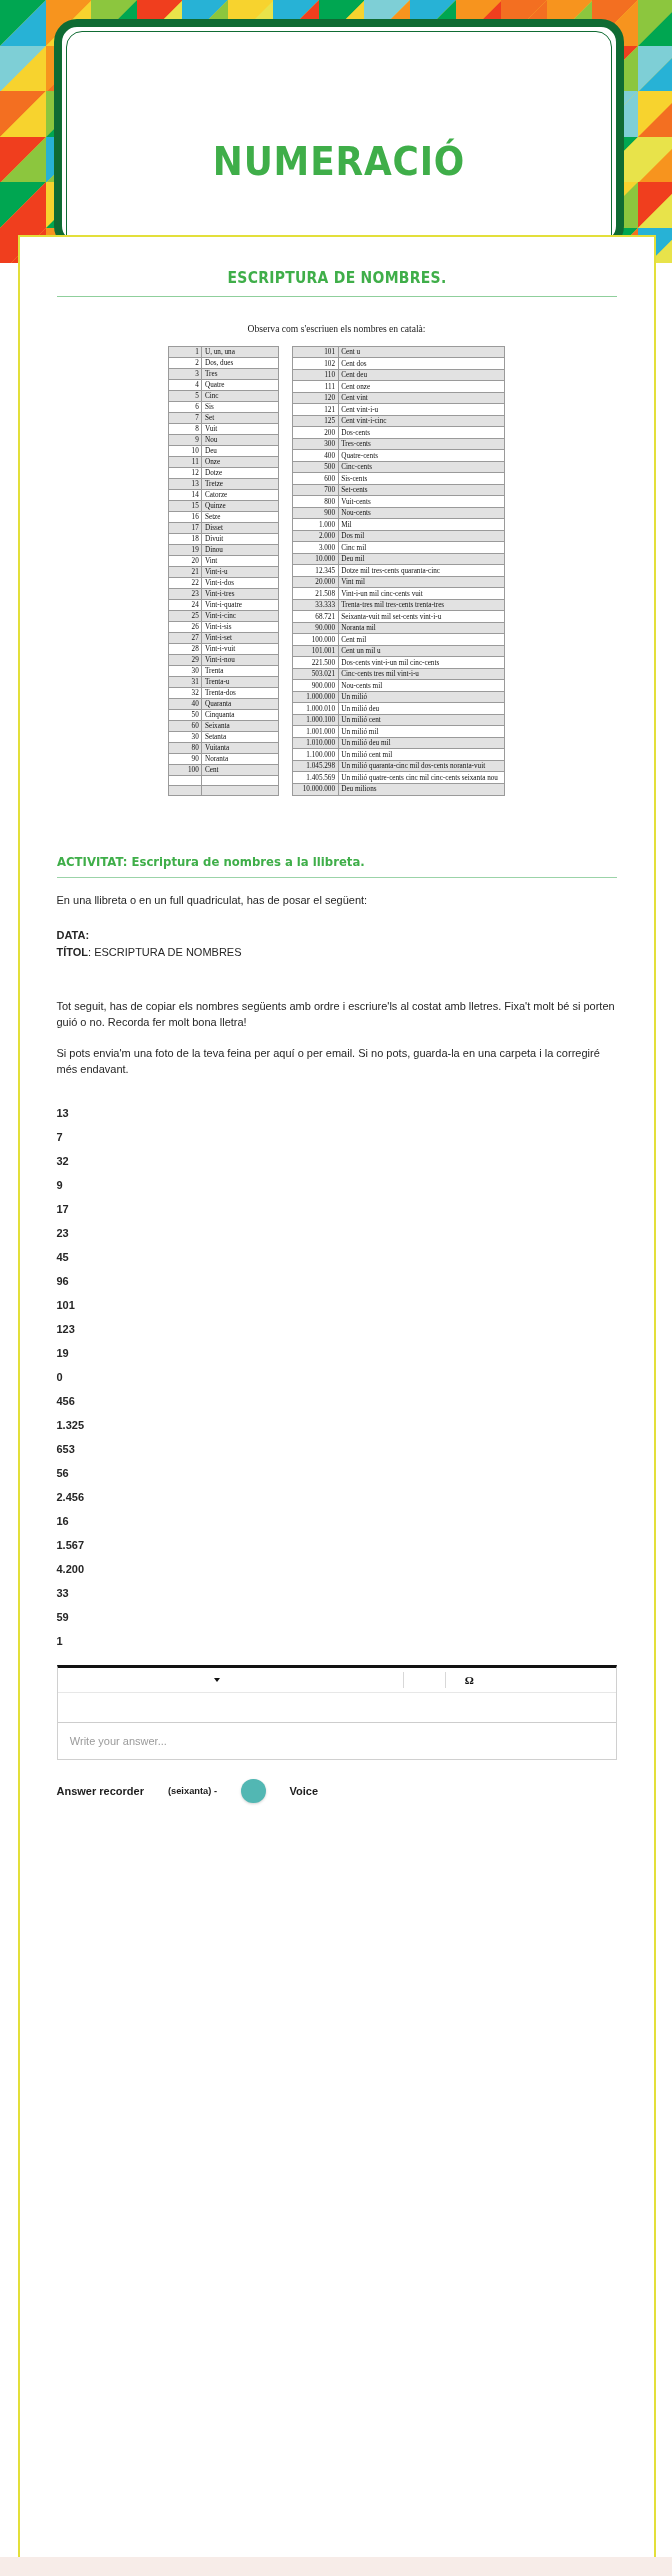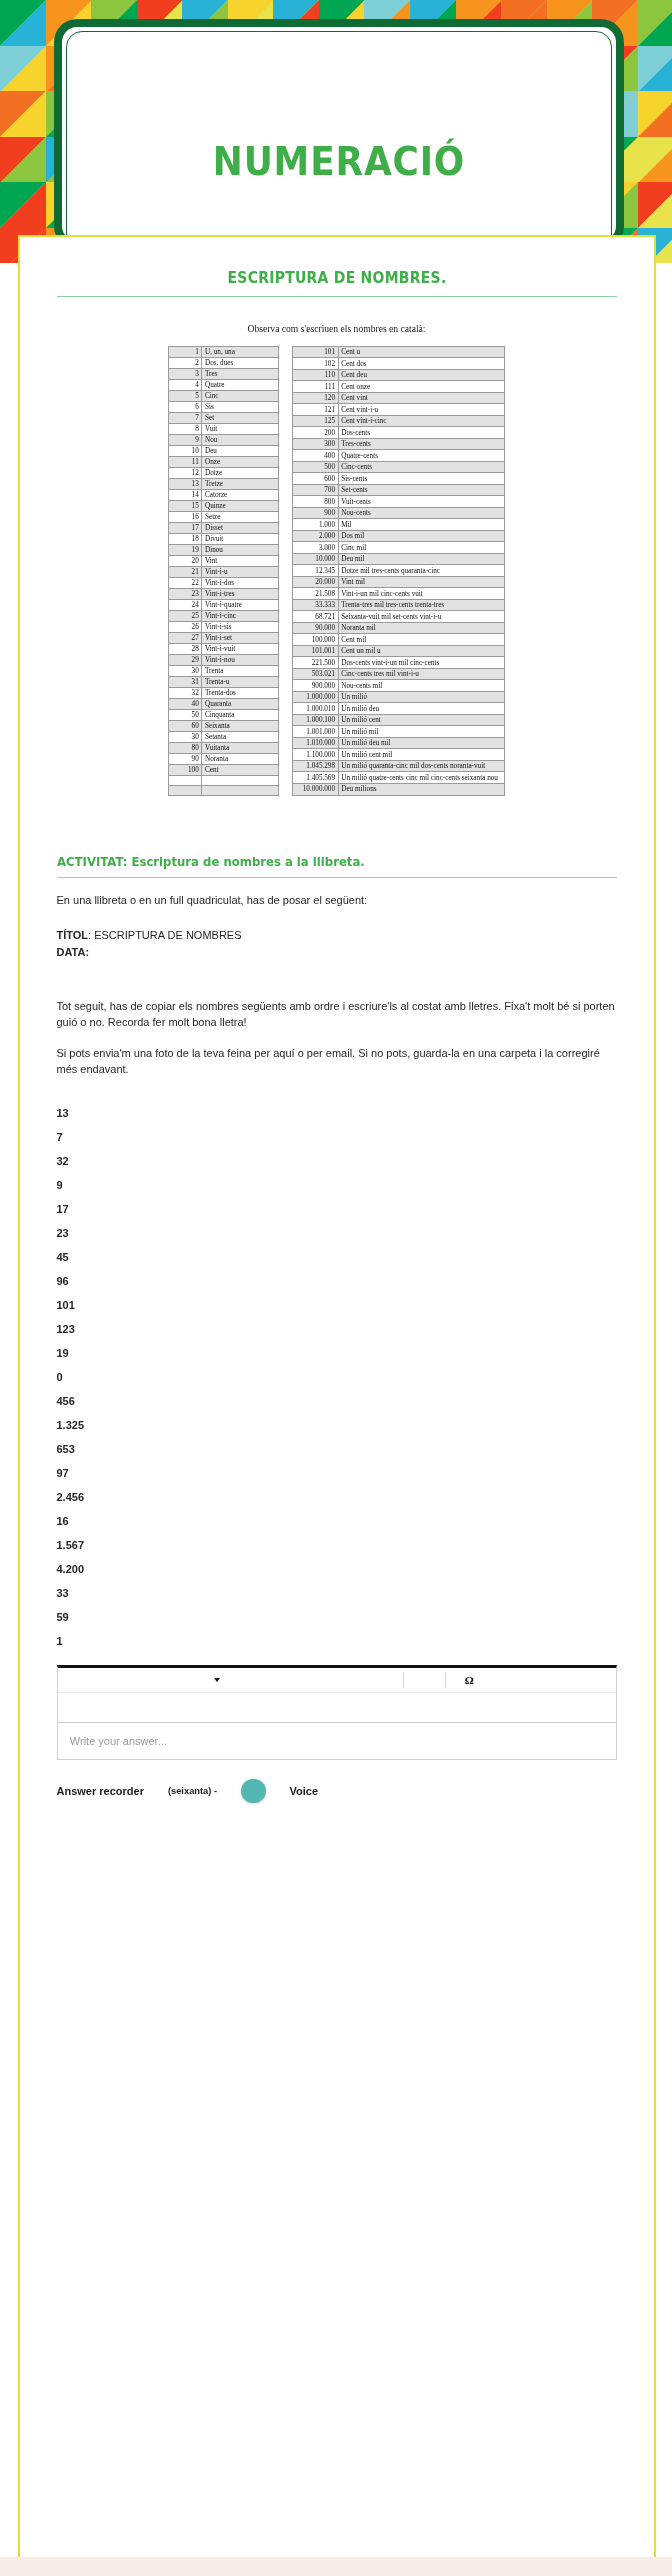--- a/index.html
+++ b/index.html
@@ -719,22 +719,22 @@
   </div>
 
 
   <div style="height:58px"></div>
   <div class="act-title">ACTIVITAT: Escriptura de nombres a la llibreta.</div>
   <div class="act-rule"></div>
 
   <div class="body-text">En una llibreta o en un full quadriculat, has de posar el següent:</div>
 
   <div style="height:19px"></div>
+  <div class="meta-line"><b>DATA:</b></div>
   <div class="meta-line"><b>TÍTOL</b><span>: ESCRIPTURA DE NOMBRES</span></div>
-  <div class="meta-line"><b>DATA:</b></div>
 
   <div style="height:23px"></div>
   <div class="body-text bold">Tot seguit, has de copiar els nombres següents amb ordre i escriure'ls al costat amb lletres. Fixa't molt bé si porten guió o no. Recorda fer molt bona lletra!</div>
   <div class="body-text bold">Si pots envia'm una foto de la teva feina per aquí o per email. Si no pots, guarda-la en una carpeta i la corregiré més endavant.</div>
 
   <div style="height:23px"></div>
   <div id="numbers-list">
       <div class="num-item">13</div>
       <div class="num-item">7</div>
       <div class="num-item">32</div>
@@ -743,21 +743,21 @@
       <div class="num-item">23</div>
       <div class="num-item">45</div>
       <div class="num-item">96</div>
       <div class="num-item">101</div>
       <div class="num-item">123</div>
       <div class="num-item">19</div>
       <div class="num-item">0</div>
       <div class="num-item">456</div>
       <div class="num-item">1.325</div>
       <div class="num-item">653</div>
-      <div class="num-item">97</div>
+      <div class="num-item">56</div>
       <div class="num-item">2.456</div>
       <div class="num-item">16</div>
       <div class="num-item">1.567</div>
       <div class="num-item">4.200</div>
       <div class="num-item">33</div>
       <div class="num-item">59</div>
       <div class="num-item">1</div>
     </div>
 
   <div id="answer-box">

